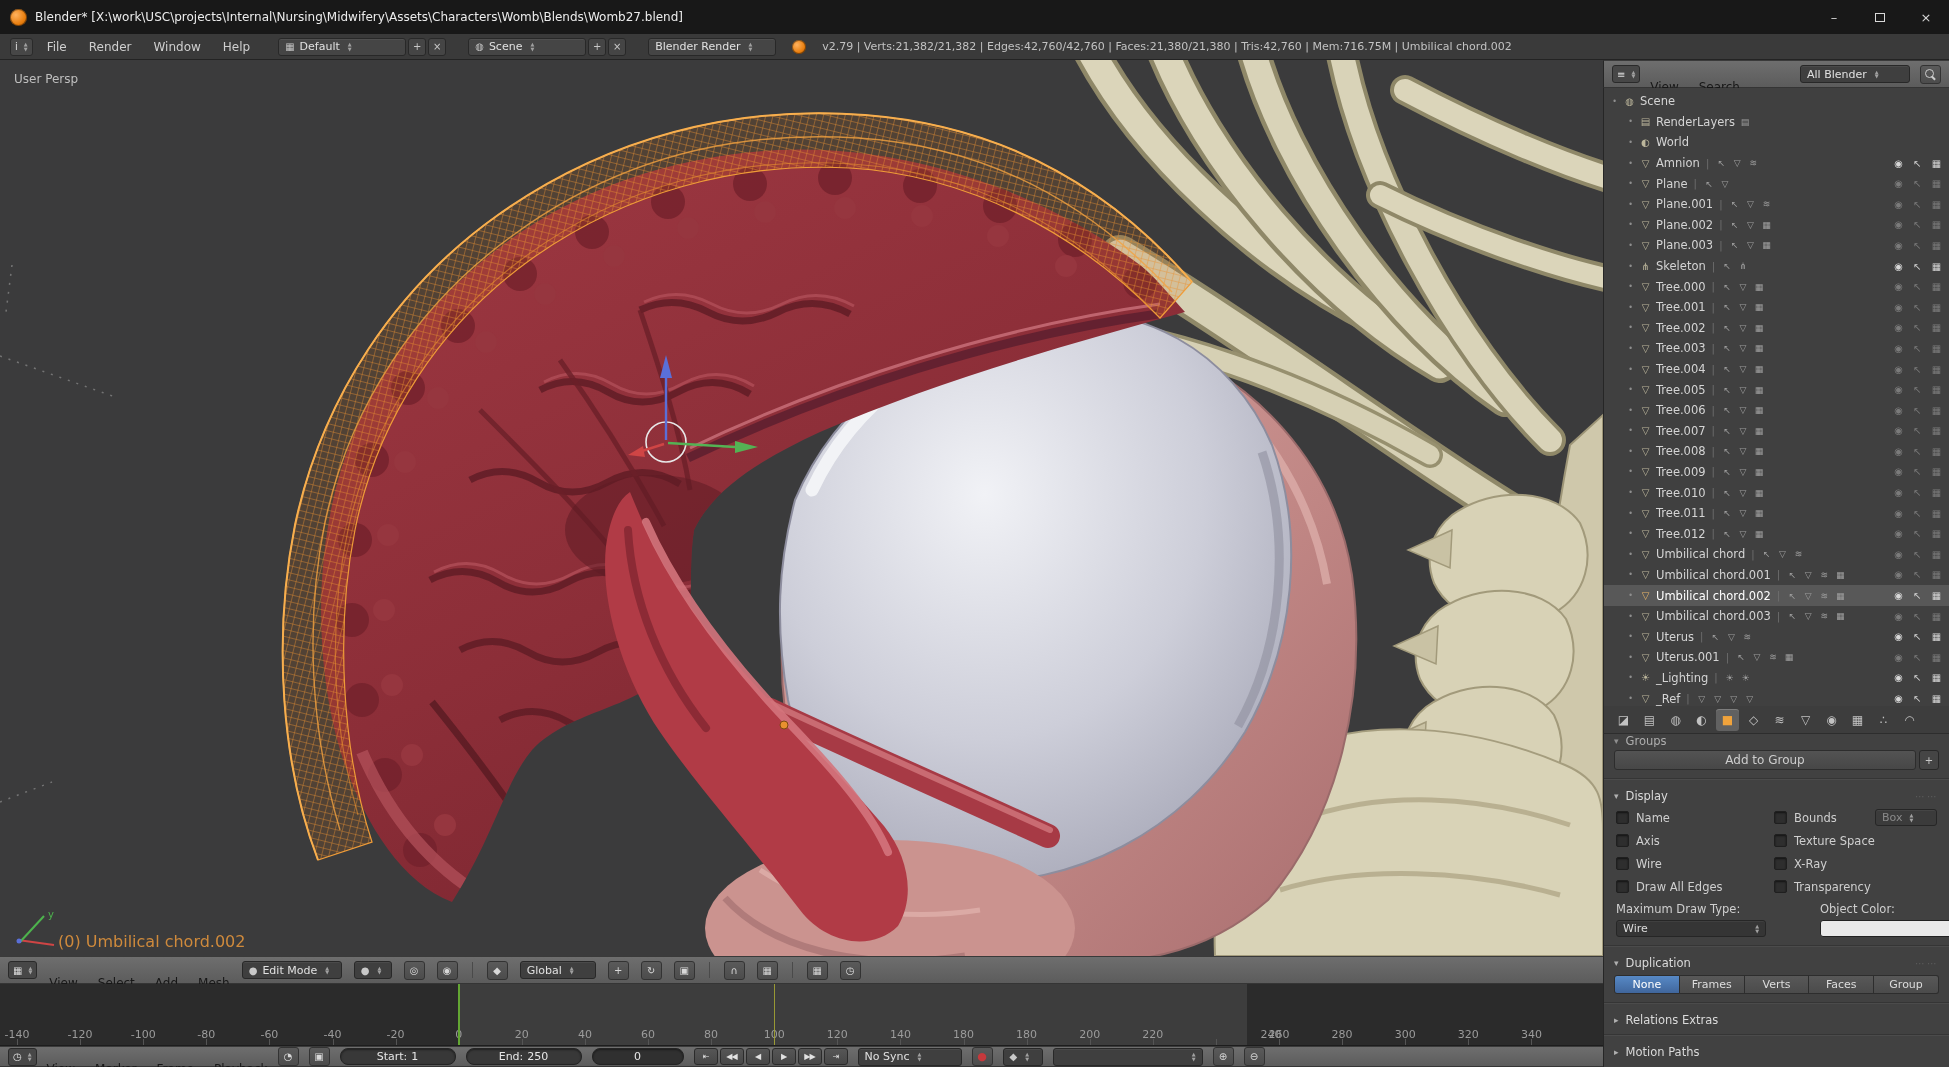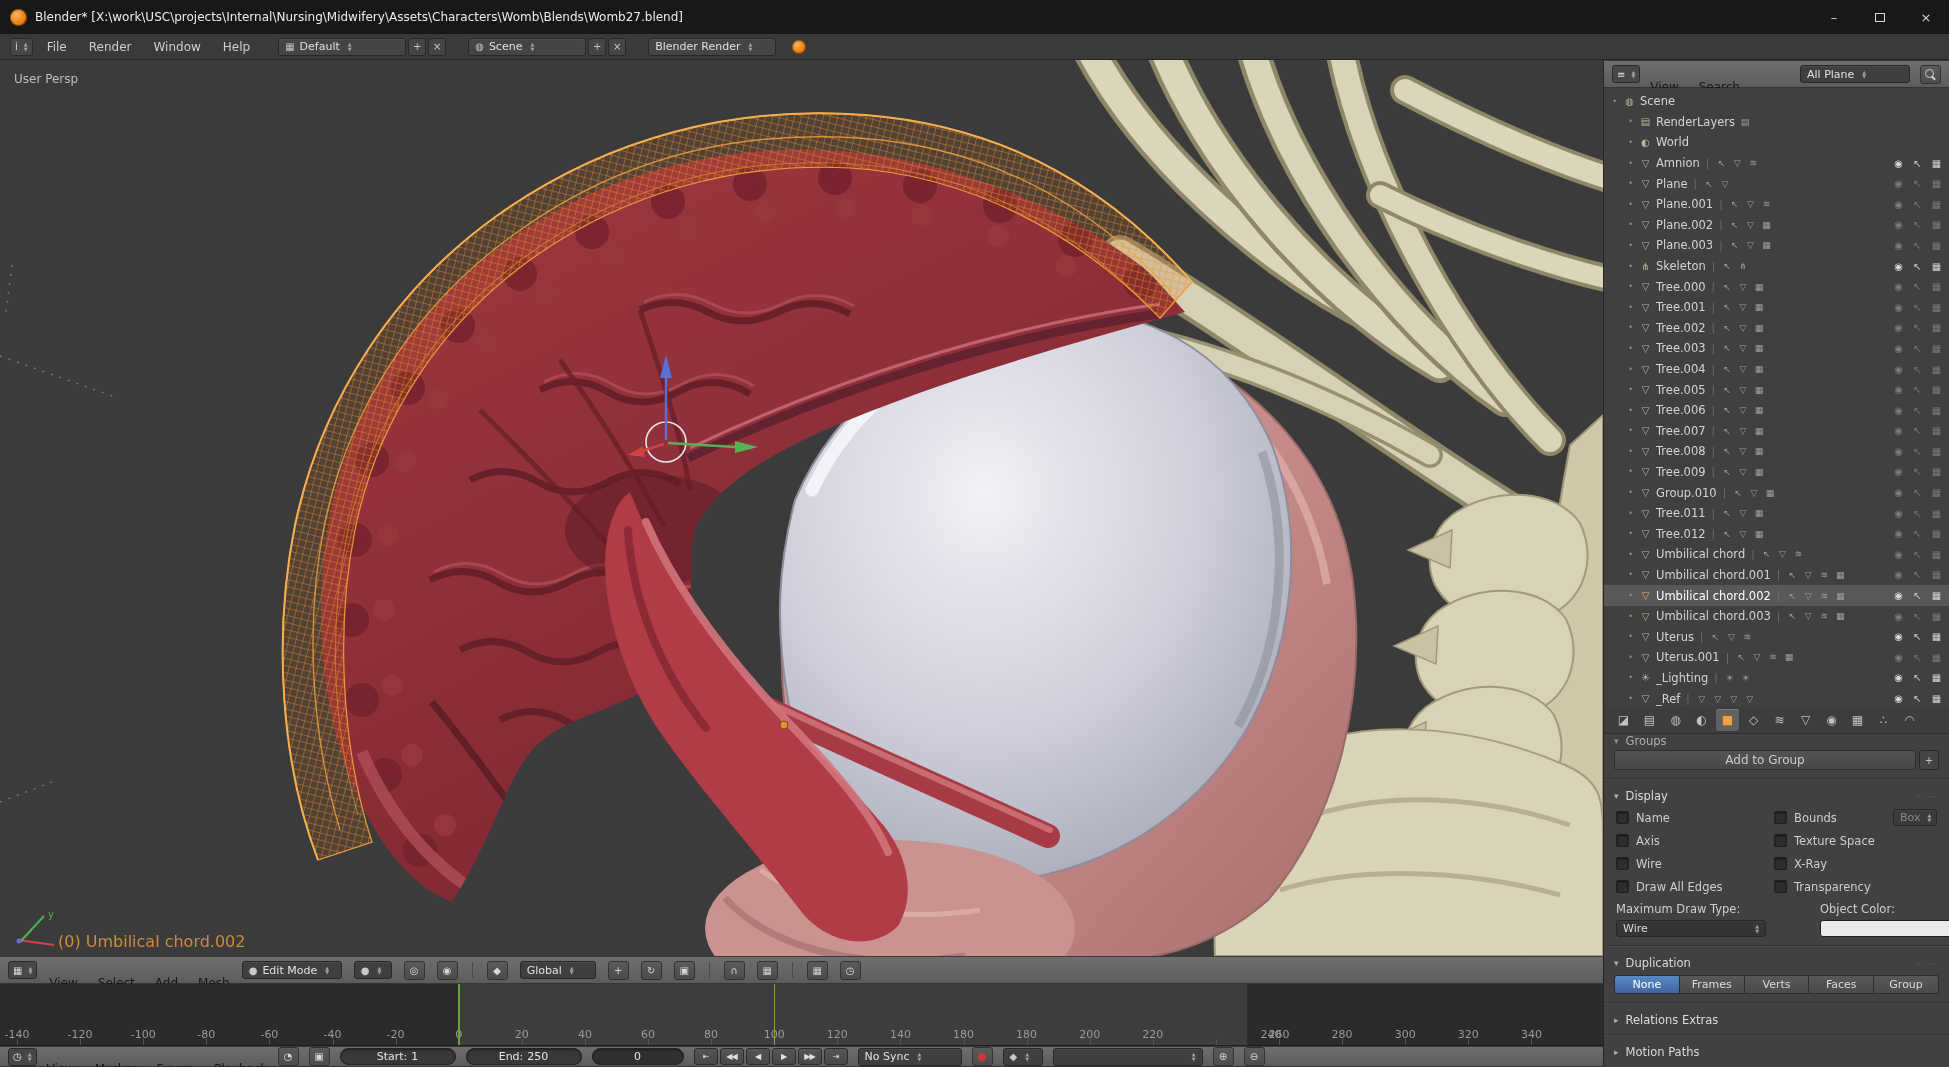--- a/index.html
+++ b/index.html
@@ -135,20 +135,21 @@
     <span class="sqbtn">×</span>
   </span>
   <span class="fld" style="width:128px;margin-left:8px;">
     <span>Blender Render</span>
     <span class="ud">
         <span>▲</span>
         <span>▼</span>
       </span>
   </span>
   <span class="applogo" style="width:14px;height:14px;margin:0 2px;"></span>
+  <span id="stats">v2.79 | Verts:21,382/21,382 | Edges:42,760/42,760 | Faces:21,380/21,380 | Tris:42,760 | Mem:716.75M | Umbilical chord.002</span>
 </div>
 
 <div id="viewport">
   <svg viewBox="0 0 1603 896" width="1603" height="896">
     <defs>
       <pattern id="patWire" width="7" height="7" patternUnits="userSpaceOnUse" patternTransform="rotate(14)">
         <rect width="7" height="7" fill="rgba(190,100,20,0.16)"></rect>
         <path d="M0 0H7M0 0V7" stroke="#e8902f" stroke-width="1" opacity="0.85"></path>
       </pattern>
       <radialGradient id="gSilver" cx="40%" cy="32%" r="78%">
@@ -508,21 +509,21 @@
         <span>▲</span>
         <span>▼</span>
       </span>
   </span>
   <span class="menus">
       <span class="menu-item">View</span>
       <span class="menu-item">Search</span>
     </span>
   <span style="flex:1"></span>
   <span class="fld" style="width:110px;">
-    <span>All Plane</span>
+    <span>All Blender</span>
     <span class="ud">
         <span>▲</span>
         <span>▼</span>
       </span>
   </span>
   <span class="hicon">
       <span class="mag"></span>
     </span>
 </div>
 <div id="outliner-body">
@@ -747,21 +748,21 @@
       <span class="obadge">▽</span>
       <span class="obadge">▦</span>
       <span class="ospace"></span>
       <span class="otgl">◉</span>
       <span class="otgl">↖</span>
       <span class="otgl">▦</span>
     </div>
     <div class="orow" style="padding-left: 22px;">
       <span class="odot">•</span>
       <span class="oicon">▽</span>
-      <span class="oname">Group.010</span>
+      <span class="oname">Tree.010</span>
       <span class="opipe">|</span>
       <span class="obadge">↖</span>
       <span class="obadge">▽</span>
       <span class="obadge">▦</span>
       <span class="ospace"></span>
       <span class="otgl">◉</span>
       <span class="otgl">↖</span>
       <span class="otgl">▦</span>
     </div>
     <div class="orow" style="padding-left: 22px;">
@@ -948,21 +949,21 @@
         </div>
       <div class="crow">
           <span class="cb"></span>
           <span>Draw All Edges</span>
         </div>
     </div>
     <div style="flex:1;">
       <div class="crow">
           <span class="cb"></span>
           <span>Bounds</span>
-        <span class="ddl dis" style="margin-left:auto;width:44px;">
+        <span class="ddl dis" style="margin-left:auto;width:62px;">
             <span>Box</span>
             <span class="ud">
               <span>▲</span>
               <span>▼</span>
             </span>
           </span>
       </div>
       <div class="crow">
           <span class="cb"></span>
           <span>Texture Space</span>

